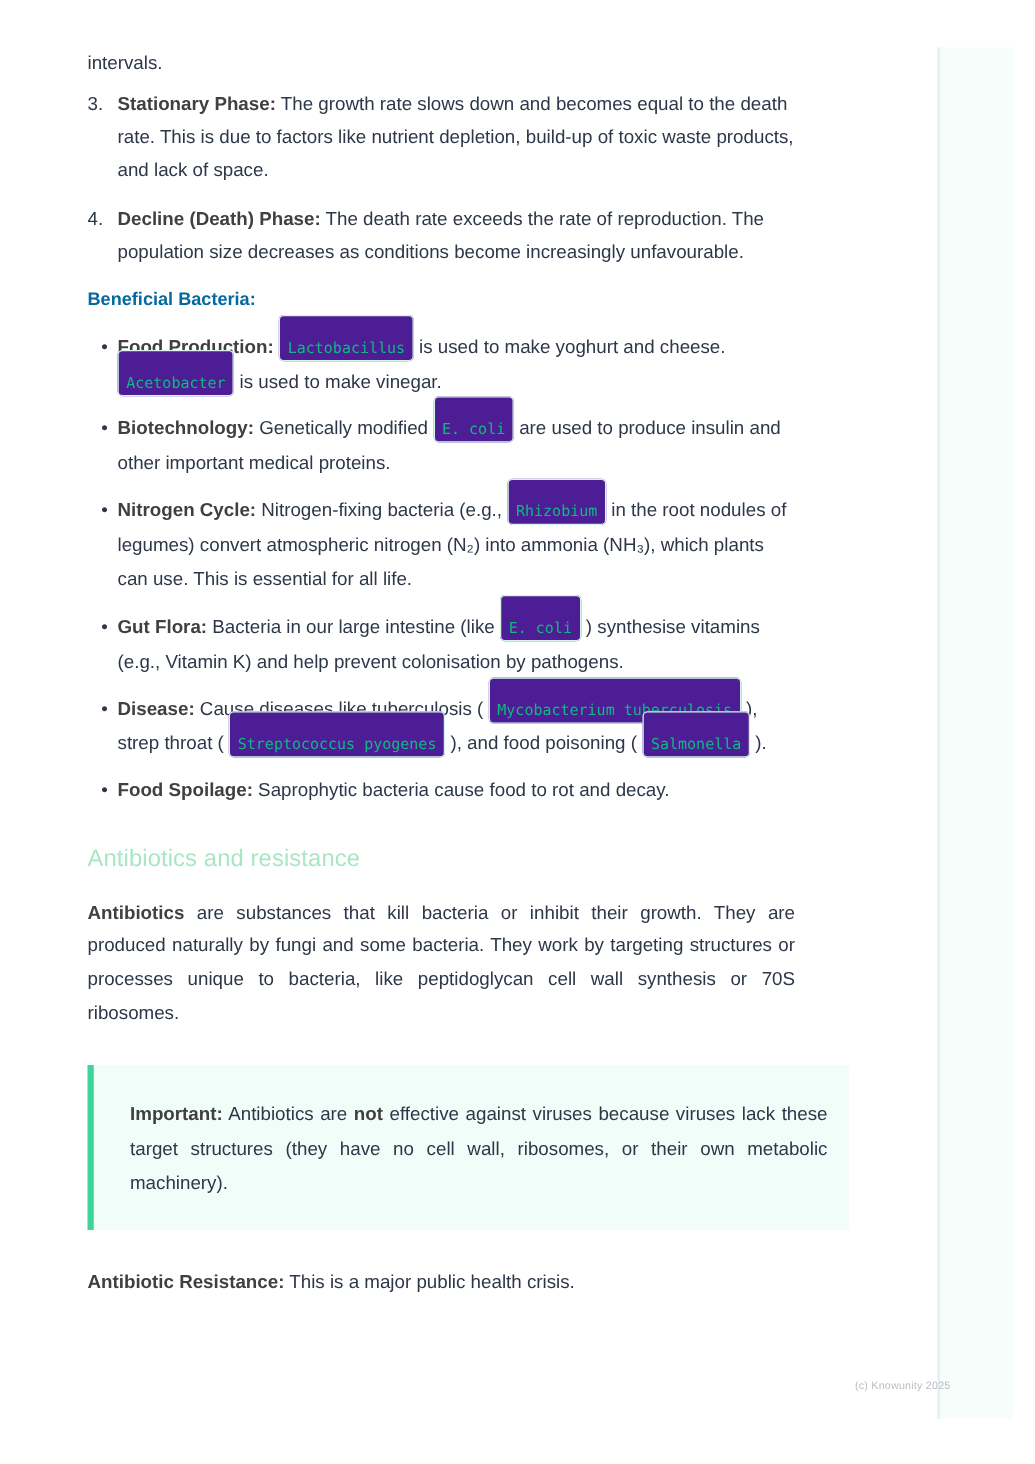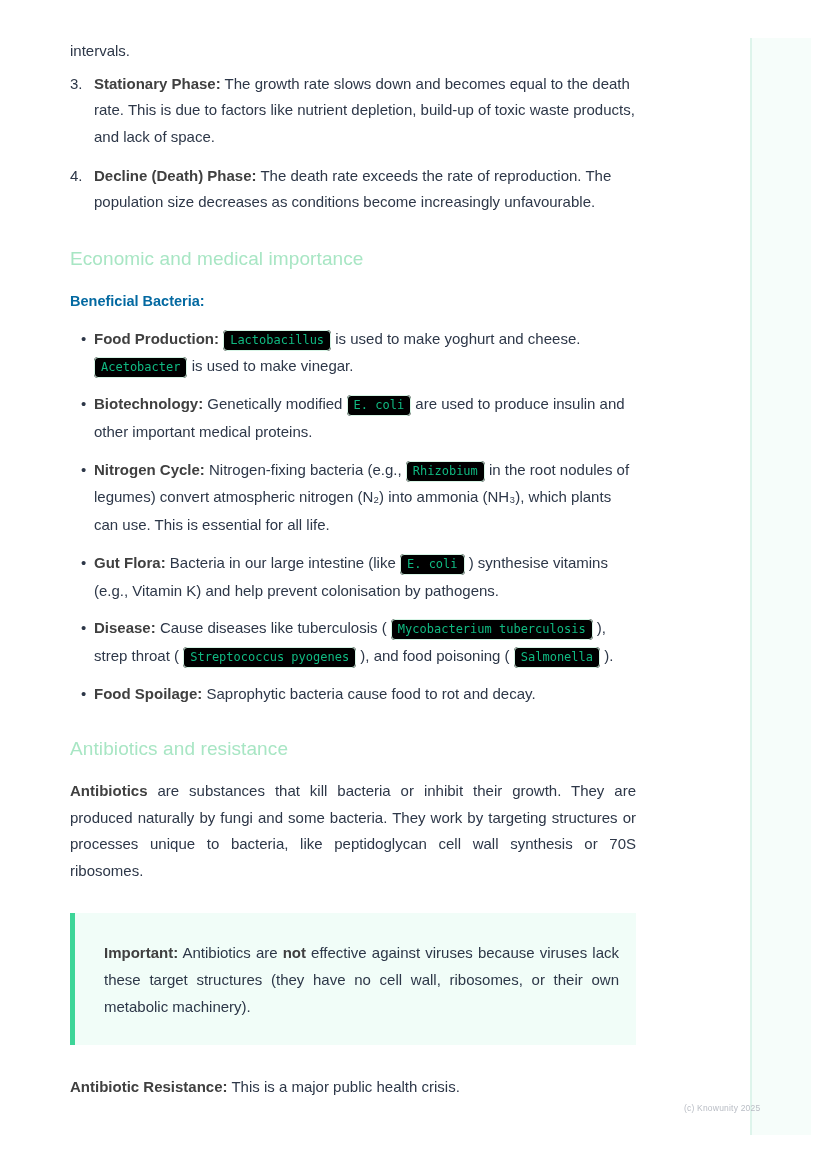--- a/index.html
+++ b/index.html
@@ -122,35 +122,35 @@
     color: #2d3748;
   }
 
   b, strong, .b { font-weight: 700; color: #404040; }
 
   
   code, .code {
     font-family: "DejaVu Sans Mono", monospace;
     font-size: 12px;
     color: #10b981;
-    background: #000000;
+    background: #4c1d95;
     border: 1px solid #d7f5e6;
     border-radius: 4px;
-    padding: 2px 6px 3px 6px;
+    padding: 18px 6px 3px 6px;
     white-space: normal;
     line-height: 1.5;
   }
 
   
   .callout {
     margin: 28px 0 0 0;
     background: #f1fdf8;
     border-left: 5px solid #3dd598;
     padding: 26px 17px 24px 29px;
-    width: 566px;
+    width: 609px;
   }
   .callout .callout-text {
     font-size: 15px;
     line-height: 1.82;
     color: #2d3748;
     text-align: justify;
     margin: 0;
   }
 
   
@@ -185,21 +185,20 @@
       <li>
         <span class="marker">3.</span>
         <b>Stationary Phase:</b><span> The growth rate slows down and becomes equal to the death rate. This is due to factors like nutrient depletion, build-up of toxic waste products, and lack of space.</span>
       </li>
       <li>
         <span class="marker">4.</span>
         <b>Decline (Death) Phase:</b><span> The death rate exceeds the rate of reproduction. The population size decreases as conditions become increasingly unfavourable.</span>
       </li>
     </ol>
 
-    <h2 class="section-heading">Economic and medical importance</h2>
 
     <p class="lead">Beneficial Bacteria:</p>
 
     <ul class="bullet-list">
       <li>
         <span class="dot">•</span>
         <b>Food Production:</b>
         <code>Lactobacillus</code><span> is used to make yoghurt and cheese. </span><code>Acetobacter</code><span> is used to make vinegar.</span>
       </li>
       <li>

